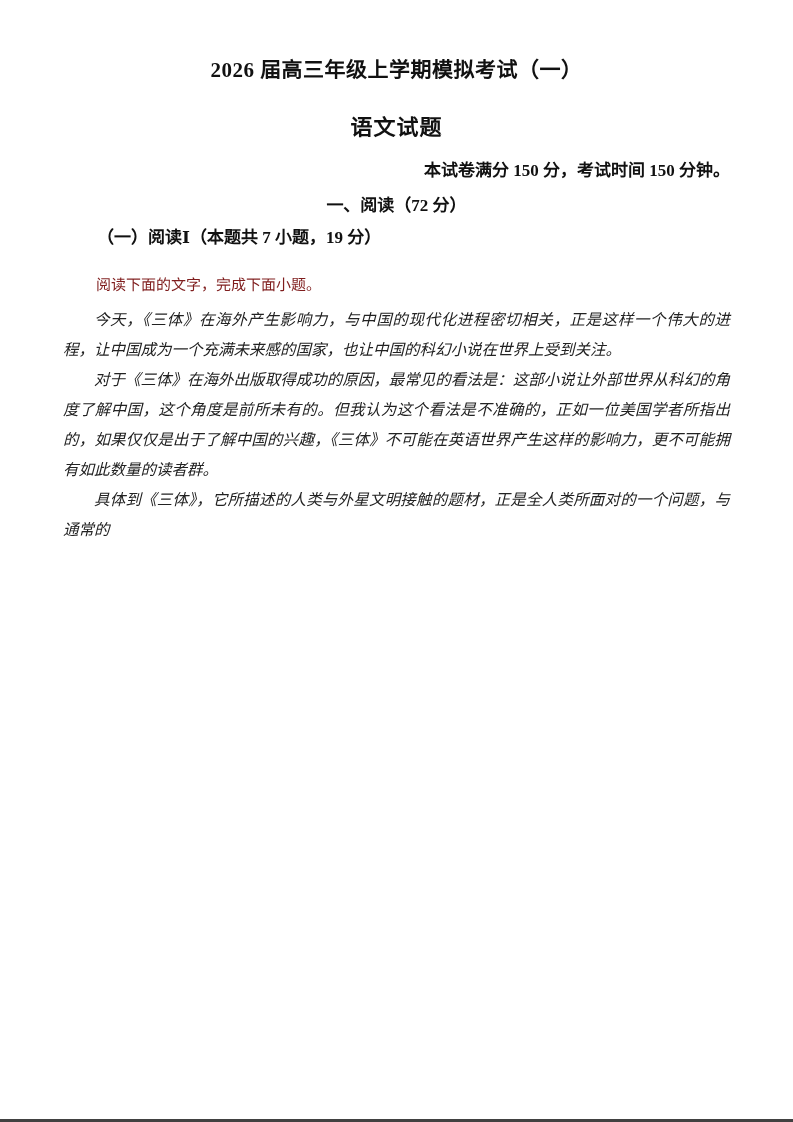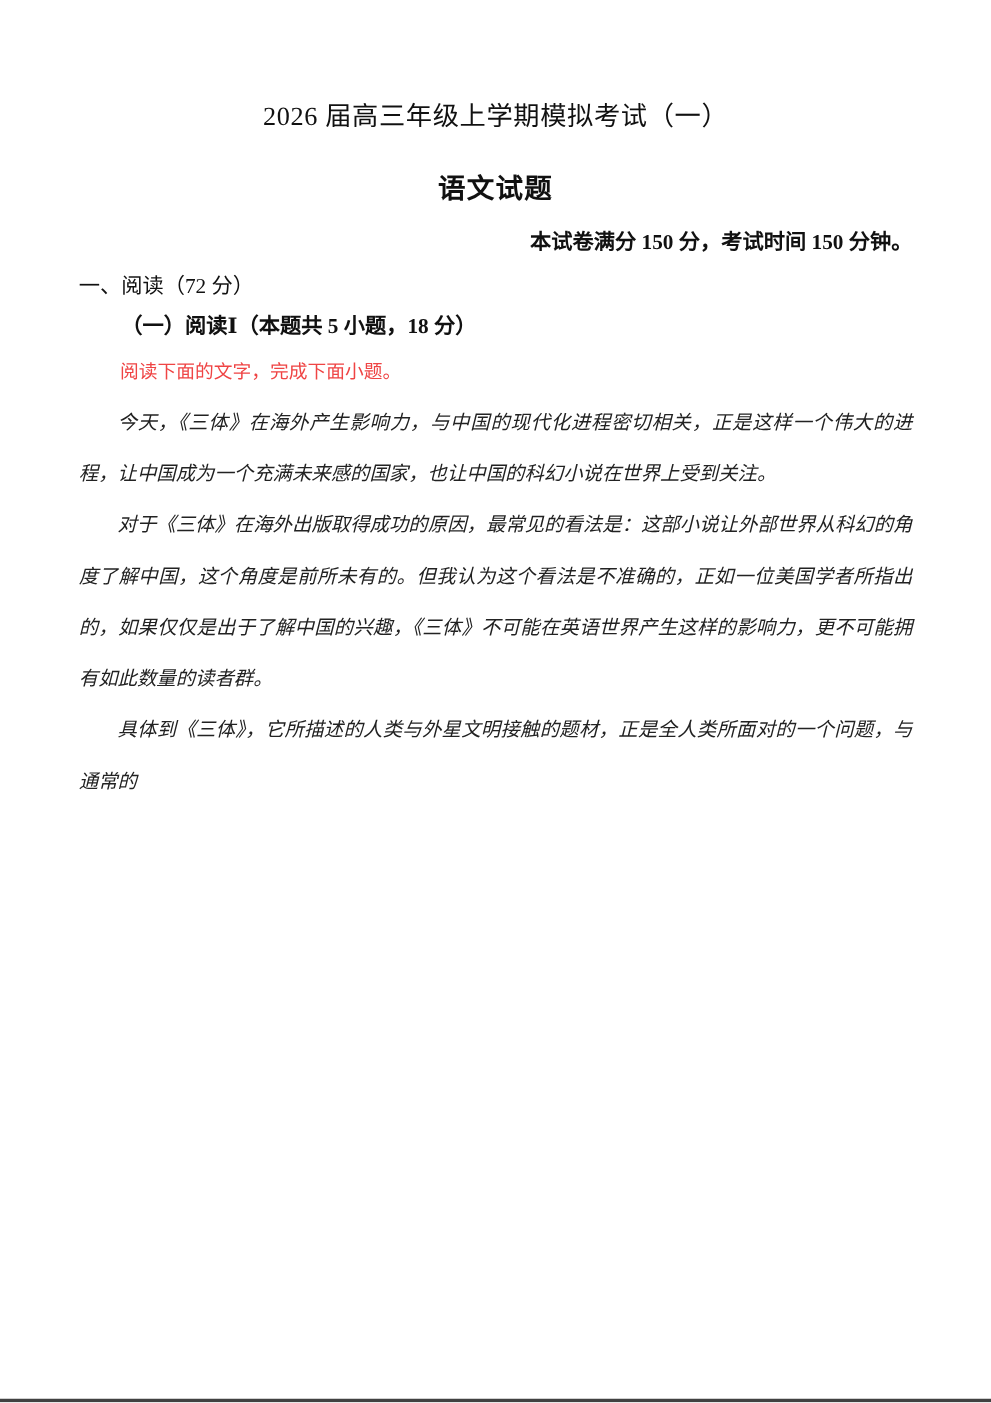--- a/index.html
+++ b/index.html
@@ -13,24 +13,24 @@
     height: 1122px;
     background: #ffffff;
     overflow: hidden;
     box-sizing: border-box;
     padding: 0 63px;
     color: #1c1c1c;
     font-family: "Liberation Serif", "DejaVu Serif", serif;
   }
   .doc-title {
     margin: 0;
-    padding-top: 80px;
+    padding-top: 57px;
     font-size: 21px;
     line-height: 26px;
-    font-weight: normal;
+    font-weight: bold;
     text-align: center;
     color: #111111;
     letter-spacing: 0.5px;
   }
   .doc-subtitle {
     margin: 32px 0 0 0;
     font-size: 22px;
     line-height: 26px;
     font-weight: bold;
     text-align: center;
@@ -42,46 +42,46 @@
     font-size: 17px;
     line-height: 22px;
     font-weight: bold;
     text-align: right;
     color: #111111;
   }
   .section-heading {
     margin: 13px 0 0 0;
     font-size: 17px;
     line-height: 22px;
-    font-weight: normal;
-    text-align: left;
+    font-weight: bold;
+    text-align: center;
     color: #111111;
   }
   .subsection-heading {
     margin: 10px 0 0 34px;
     font-size: 17px;
     line-height: 22px;
     font-weight: bold;
     text-align: left;
     color: #111111;
   }
   .intro-line {
-    margin: 16px 0 0 33px;
+    margin: 26px 0 0 33px;
     font-size: 15px;
     line-height: 20px;
     font-weight: normal;
-    color: #ef4444;
+    color: #7f1d1d;
   }
   .article {
     margin-top: 10px;
   }
   .article p.body-para {
     margin: 0;
     font-size: 15.5px;
-    line-height: 41px;
+    line-height: 30px;
     font-style: italic;
     color: #222222;
     text-align: justify;
     text-justify: inter-ideograph;
     text-indent: 2em;
   }
   .bottom-rule {
     position: absolute;
     left: 0;
     bottom: 0;
@@ -96,21 +96,21 @@
 <div class="page">
 
   <h1 class="doc-title">2026 届高三年级上学期模拟考试（一）</h1>
 
   <h2 class="doc-subtitle">语文试题</h2>
 
   <p class="exam-note">本试卷满分 150 分，考试时间 150 分钟。</p>
 
   <h3 class="section-heading">一、阅读（72 分）</h3>
 
-  <h4 class="subsection-heading">（一）阅读Ⅰ（本题共 5 小题，18 分）</h4>
+  <h4 class="subsection-heading">（一）阅读Ⅰ（本题共 7 小题，19 分）</h4>
 
   <p class="intro-line">阅读下面的文字，完成下面小题。</p>
 
   <div class="article">
       <p class="body-para">今天，《三体》在海外产生影响力，与中国的现代化进程密切相关，正是这样一个伟大的进程，让中国成为一个充满未来感的国家，也让中国的科幻小说在世界上受到关注。</p>
       <p class="body-para">对于《三体》在海外出版取得成功的原因，最常见的看法是：这部小说让外部世界从科幻的角度了解中国，这个角度是前所未有的。但我认为这个看法是不准确的，正如一位美国学者所指出的，如果仅仅是出于了解中国的兴趣，《三体》不可能在英语世界产生这样的影响力，更不可能拥有如此数量的读者群。</p>
       <p class="body-para">具体到《三体》，它所描述的人类与外星文明接触的题材，正是全人类所面对的一个问题，与通常的</p>
     </div>
 
   <div class="bottom-rule"></div>

